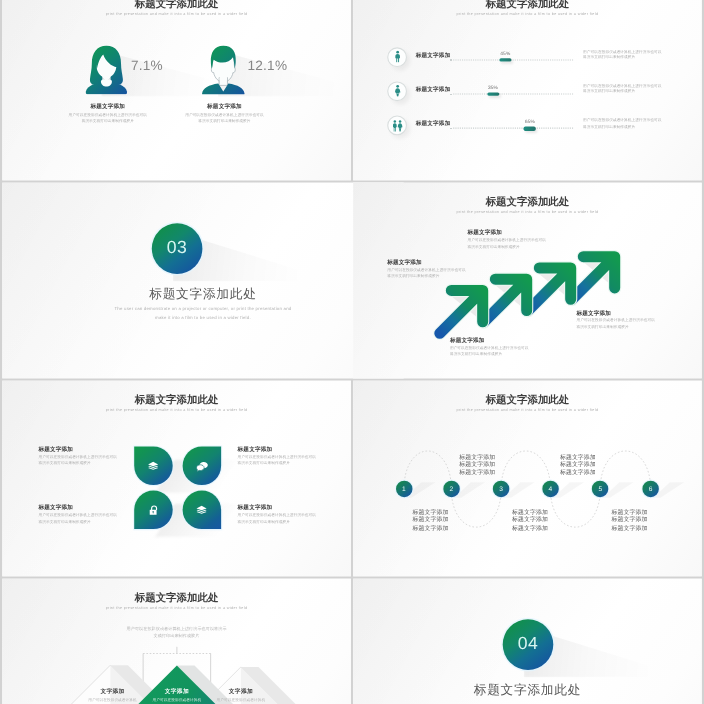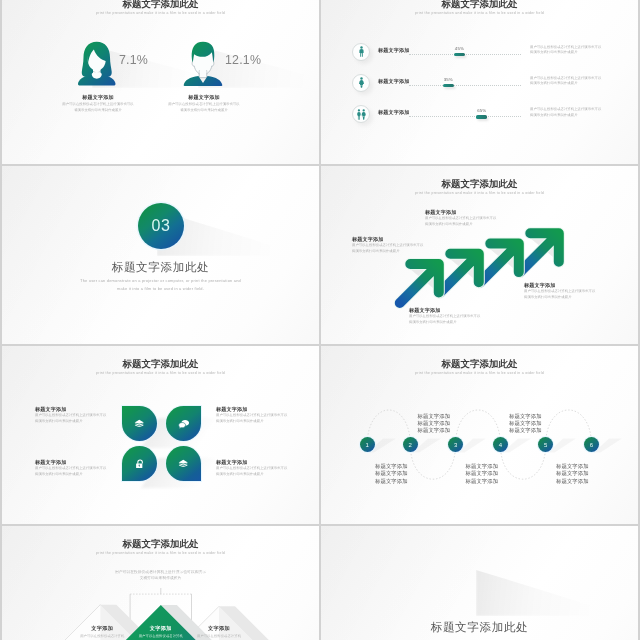--- a/index.html
+++ b/index.html
@@ -291,21 +291,21 @@
         <div class="pfill" style="left:65%;"></div>
         <div class="pval" style="left:65%;">65%</div>
       </div>
       <div class="pdesc">
         <div>用户可以在投影仪或者计算机上进行演示也可以</div>
         <div>将演示文稿打印出来制作成胶片</div>
       </div>
     </div>
   </div>
 
-  <div class="slide" id="sl3" style="left:2px;top:166px;">
+  <div class="slide" id="sl3" style="left:2px;top:166px;padding-left:48px;">
     <div class="bgwash"></div>
     <div class="sheen"></div>
     <div class="bigshadow" style="left:155px;top:42px;"></div>
     <div class="bigcirc" style="left:136px;top:37px;">
       <span>03</span>
     </div>
     <div class="sec-title" style="top:94px;">标题文字添加此处</div>
     <div class="sec-desc" style="top:111px;">
       <div>The user can demonstrate on a projector or computer, or print the presentation and</div>
       <div>make it into a film to be used in a wider field.</div>
@@ -591,16 +591,19 @@
     <div class="p7-lab" style="left:187px;">
       <div class="p7-t">文字添加</div>
       <div class="p7-d">用户可以在投影仪或者计算机</div>
     </div>
   </div>
 
   <div class="slide" id="sl8" style="left:321px;top:526px;">
     <div class="bgwash"></div>
     <div class="sheen"></div>
     <div class="bigshadow" style="left:155px;top:42px;"></div>
+    <div class="bigcirc" style="left:136px;top:37px;">
+      <span>04</span>
+    </div>
     <div class="sec-title" style="top:94px;">标题文字添加此处</div>
   </div>
 
 </div>
 
 </body></html>

